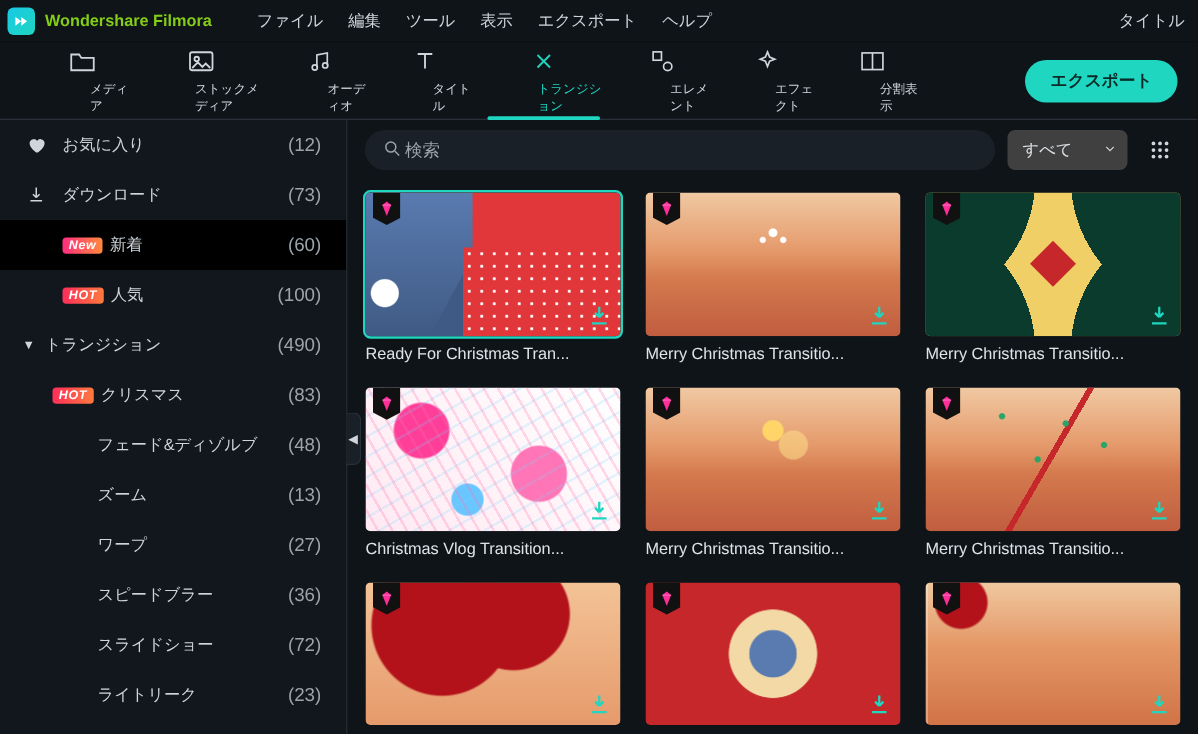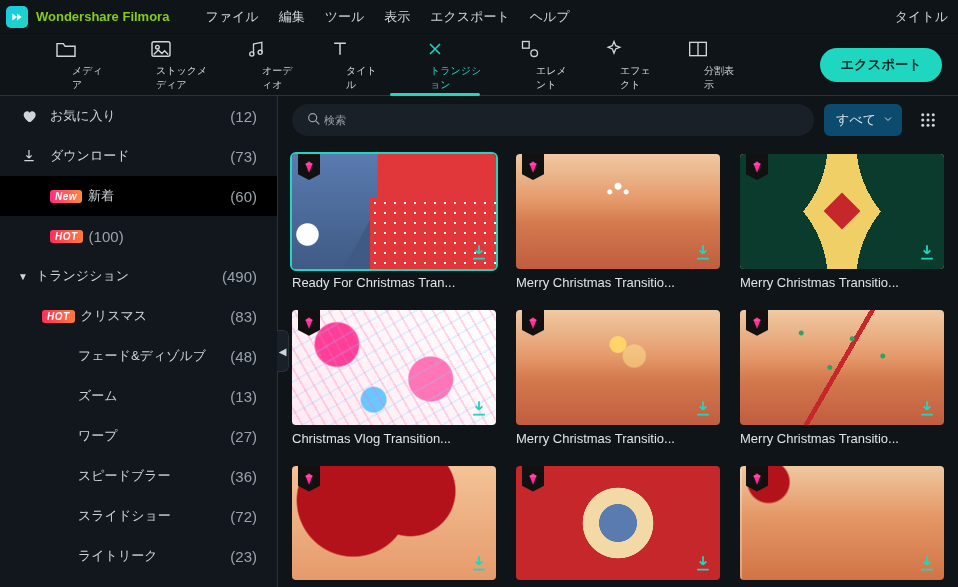--- a/index.html
+++ b/index.html
@@ -164,29 +164,29 @@
     flex:1;
     display:flex;align-items:center;
     background:#1a2027;
     border-radius:18px;
     height:32px;
     padding:0 14px;
     color:var(--text-dim);
   }
   .search input{
     flex:1;background:transparent;border:none;outline:none;
-    color:#e8e8e8;font-size:11px;
+    color:#e8e8e8;font-size:14px;
   }
   .search input::placeholder{color:var(--text-dim);}
   .filter{
-    background:#0c4a6e;
+    background:#404040;
     border-radius:6px;
     height:32px;
     padding:0 8px 0 12px;
-    display:flex;align-items:center;gap:6px;
+    display:flex;align-items:center;gap:24px;
     color:#dfe4e8;
     cursor:pointer;
   }
   .viewgrid{
     width:32px;height:32px;
     display:flex;align-items:center;justify-content:center;
     cursor:pointer;color:#cfd5da;
   }
 
   .grid{
@@ -436,20 +436,21 @@
     </div>
     <div class="srow sel">
       <span class="sicon"></span>
       <span class="badge-new">New</span>
       <span class="slabel">新着</span>
       <span class="scount">(60)</span>
     </div>
     <div class="srow">
       <span class="sicon"></span>
       <span class="badge-hot">HOT</span>
+      <span class="slabel">人気</span>
       <span class="scount">(100)</span>
     </div>
     <div class="srow">
       <span class="chev">▼</span>
       <span class="slabel">トランジション</span>
       <span class="scount">(490)</span>
     </div>
     <div class="srow indent1">
       <span class="badge-hot">HOT</span>
       <span class="slabel">クリスマス</span>

